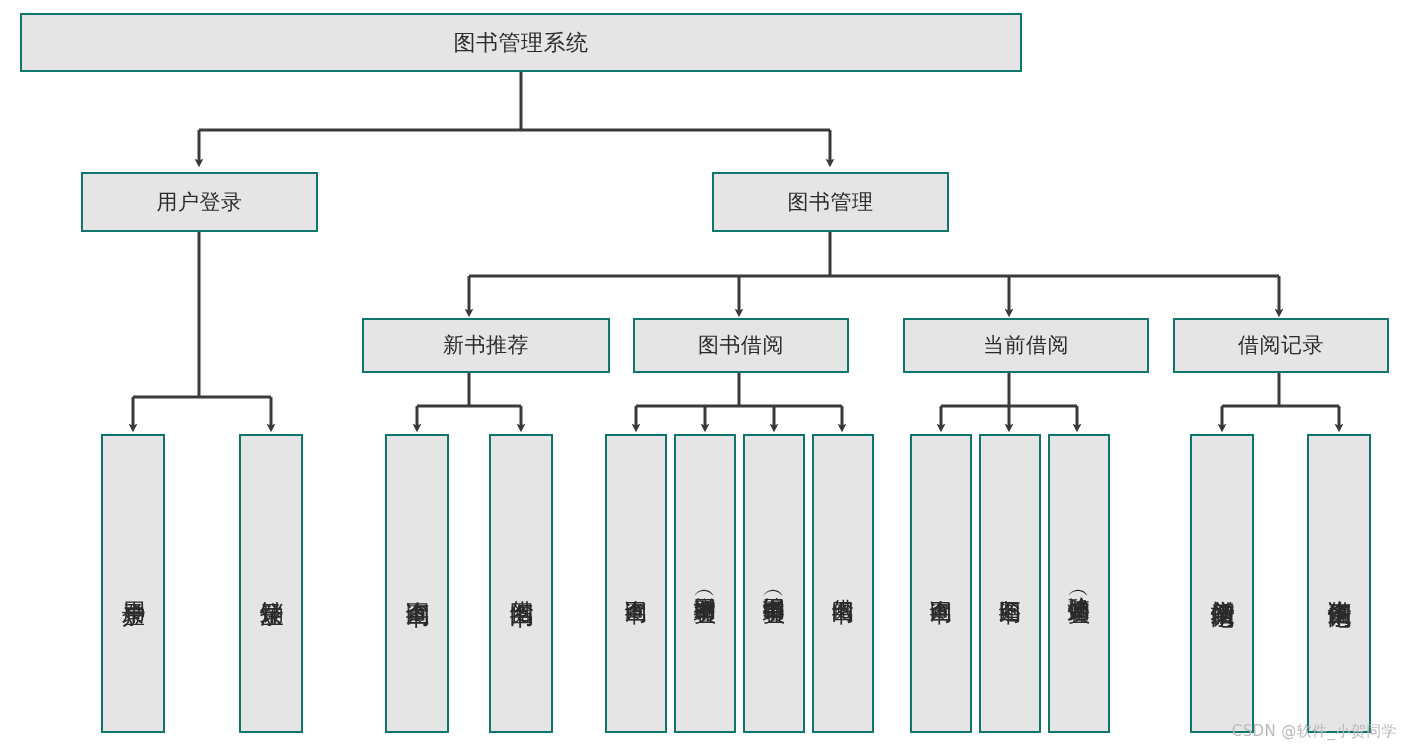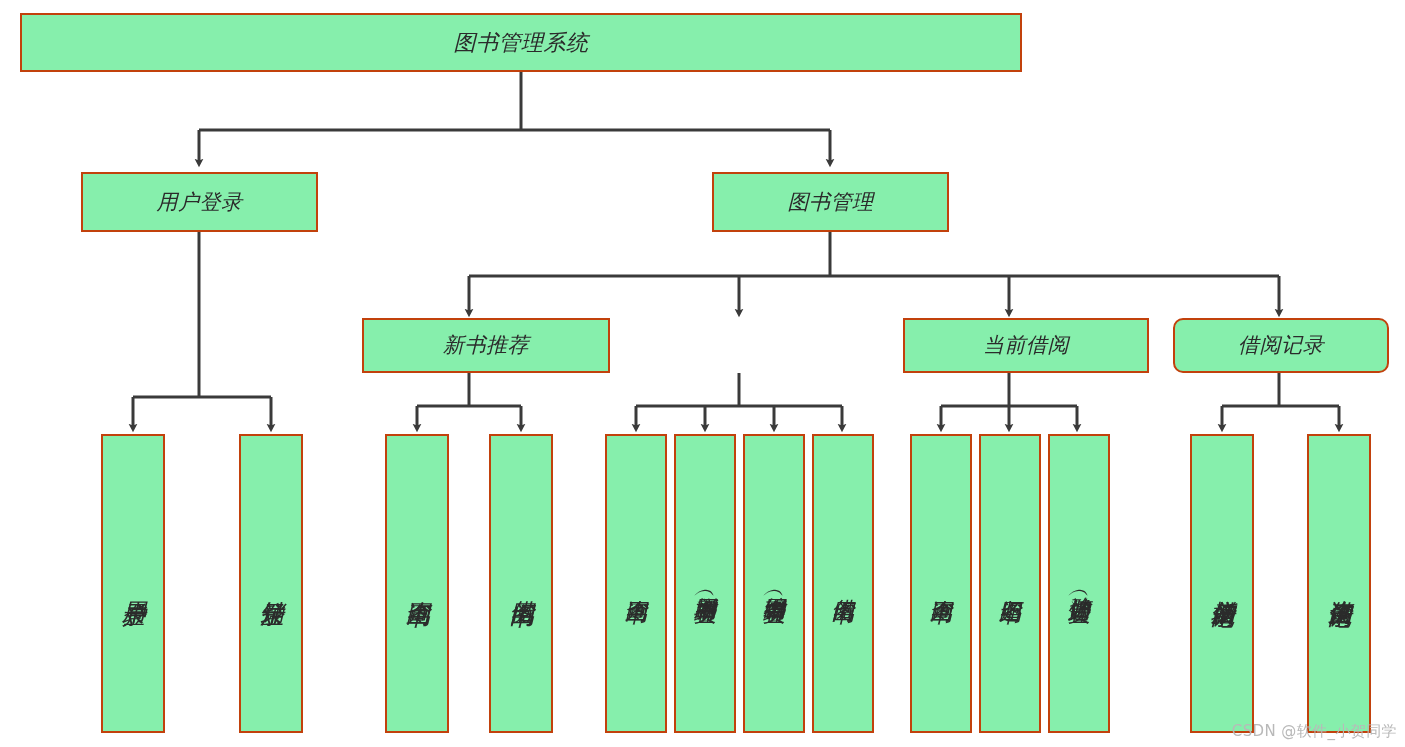--- a/index.html
+++ b/index.html
@@ -22,28 +22,27 @@
     position: absolute;
     left: 0;
     top: 0;
     width: 1405px;
     height: 747px;
     pointer-events: none;
   }
   .node {
     position: absolute;
     box-sizing: border-box;
-    background: #86efac;
-    border: 2px solid #c2410c;
+    background: #e5e5e5;
+    border: 2px solid #0f766e;
     display: flex;
     align-items: center;
     justify-content: center;
     color: #2b2b2b;
     z-index: 2;
-    font-style: italic;
   }
   .node-label {
     display: block;
     text-align: center;
     line-height: 1.18;
     letter-spacing: 0.5px;
   }
   
   .node.horiz .node-label {
     font-size: 21px;
@@ -145,26 +144,29 @@
   </div>
 
   <div class="node horiz" style="left:712px; top:172px; width:237px; height:60px;align-items:center;">
     <span class="node-label">图书管理</span>
   </div>
 
   <div class="node horiz" style="left:362px; top:318px; width:248px; height:55px;">
     <span class="node-label">新书推荐</span>
   </div>
 
+  <div class="node horiz" style="left:633px; top:318px; width:216px; height:55px;">
+    <span class="node-label">图书借阅</span>
+  </div>
 
   <div class="node horiz" style="left:903px; top:318px; width:246px; height:55px;">
     <span class="node-label">当前借阅</span>
   </div>
 
-  <div class="node horiz" style="left:1173px; top:318px; width:216px; height:55px;border-radius:10px;">
+  <div class="node horiz" style="left:1173px; top:318px; width:216px; height:55px;">
     <span class="node-label">借阅记录</span>
   </div>
 
   <div class="node vert" style="left:101px; top:434px; width:64px; height:299px;">
     <span class="node-label">用户登录</span>
   </div>
 
   <div class="node vert" style="left:239px; top:434px; width:64px; height:299px;">
     <span class="node-label">注销登录</span>
   </div>

